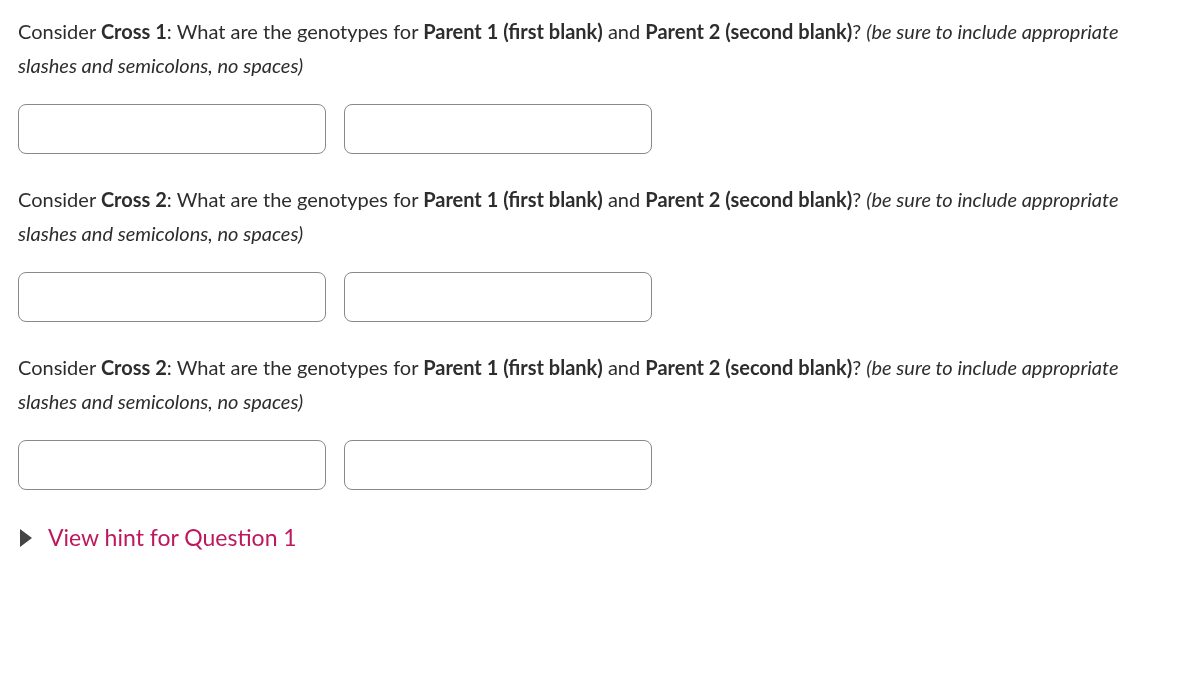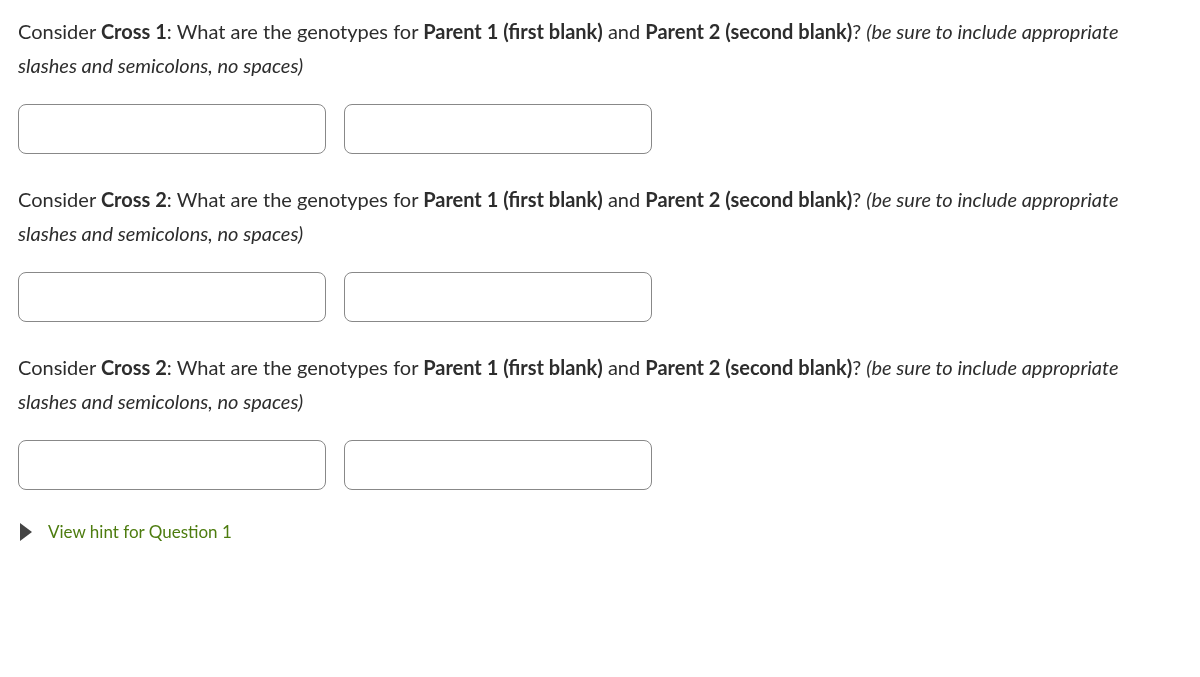--- a/index.html
+++ b/index.html
@@ -36,22 +36,22 @@
   }
   .hint-icon {
     width: 0;
     height: 0;
     border-top: 9px solid transparent;
     border-bottom: 9px solid transparent;
     border-left: 12px solid #444;
     margin-left: 2px;
   }
   .hint-text {
-    color: #4d7c0f;
-    font-size: 17px;
+    color: #be185d;
+    font-size: 23px;
   }
 </style>
 </head>
 <body>
 
 <div class="question-block">
   <div class="prompt">
     <span>Consider </span><span class="bold">Cross 1</span><span>: What are the genotypes for </span><span class="bold">Parent 1 (first blank)</span><span> and </span><span class="bold">Parent 2 (second blank)</span><span>? </span><span class="italic">(be sure to include appropriate slashes and semicolons, no spaces)</span>
   </div>
   <div class="input-row">

